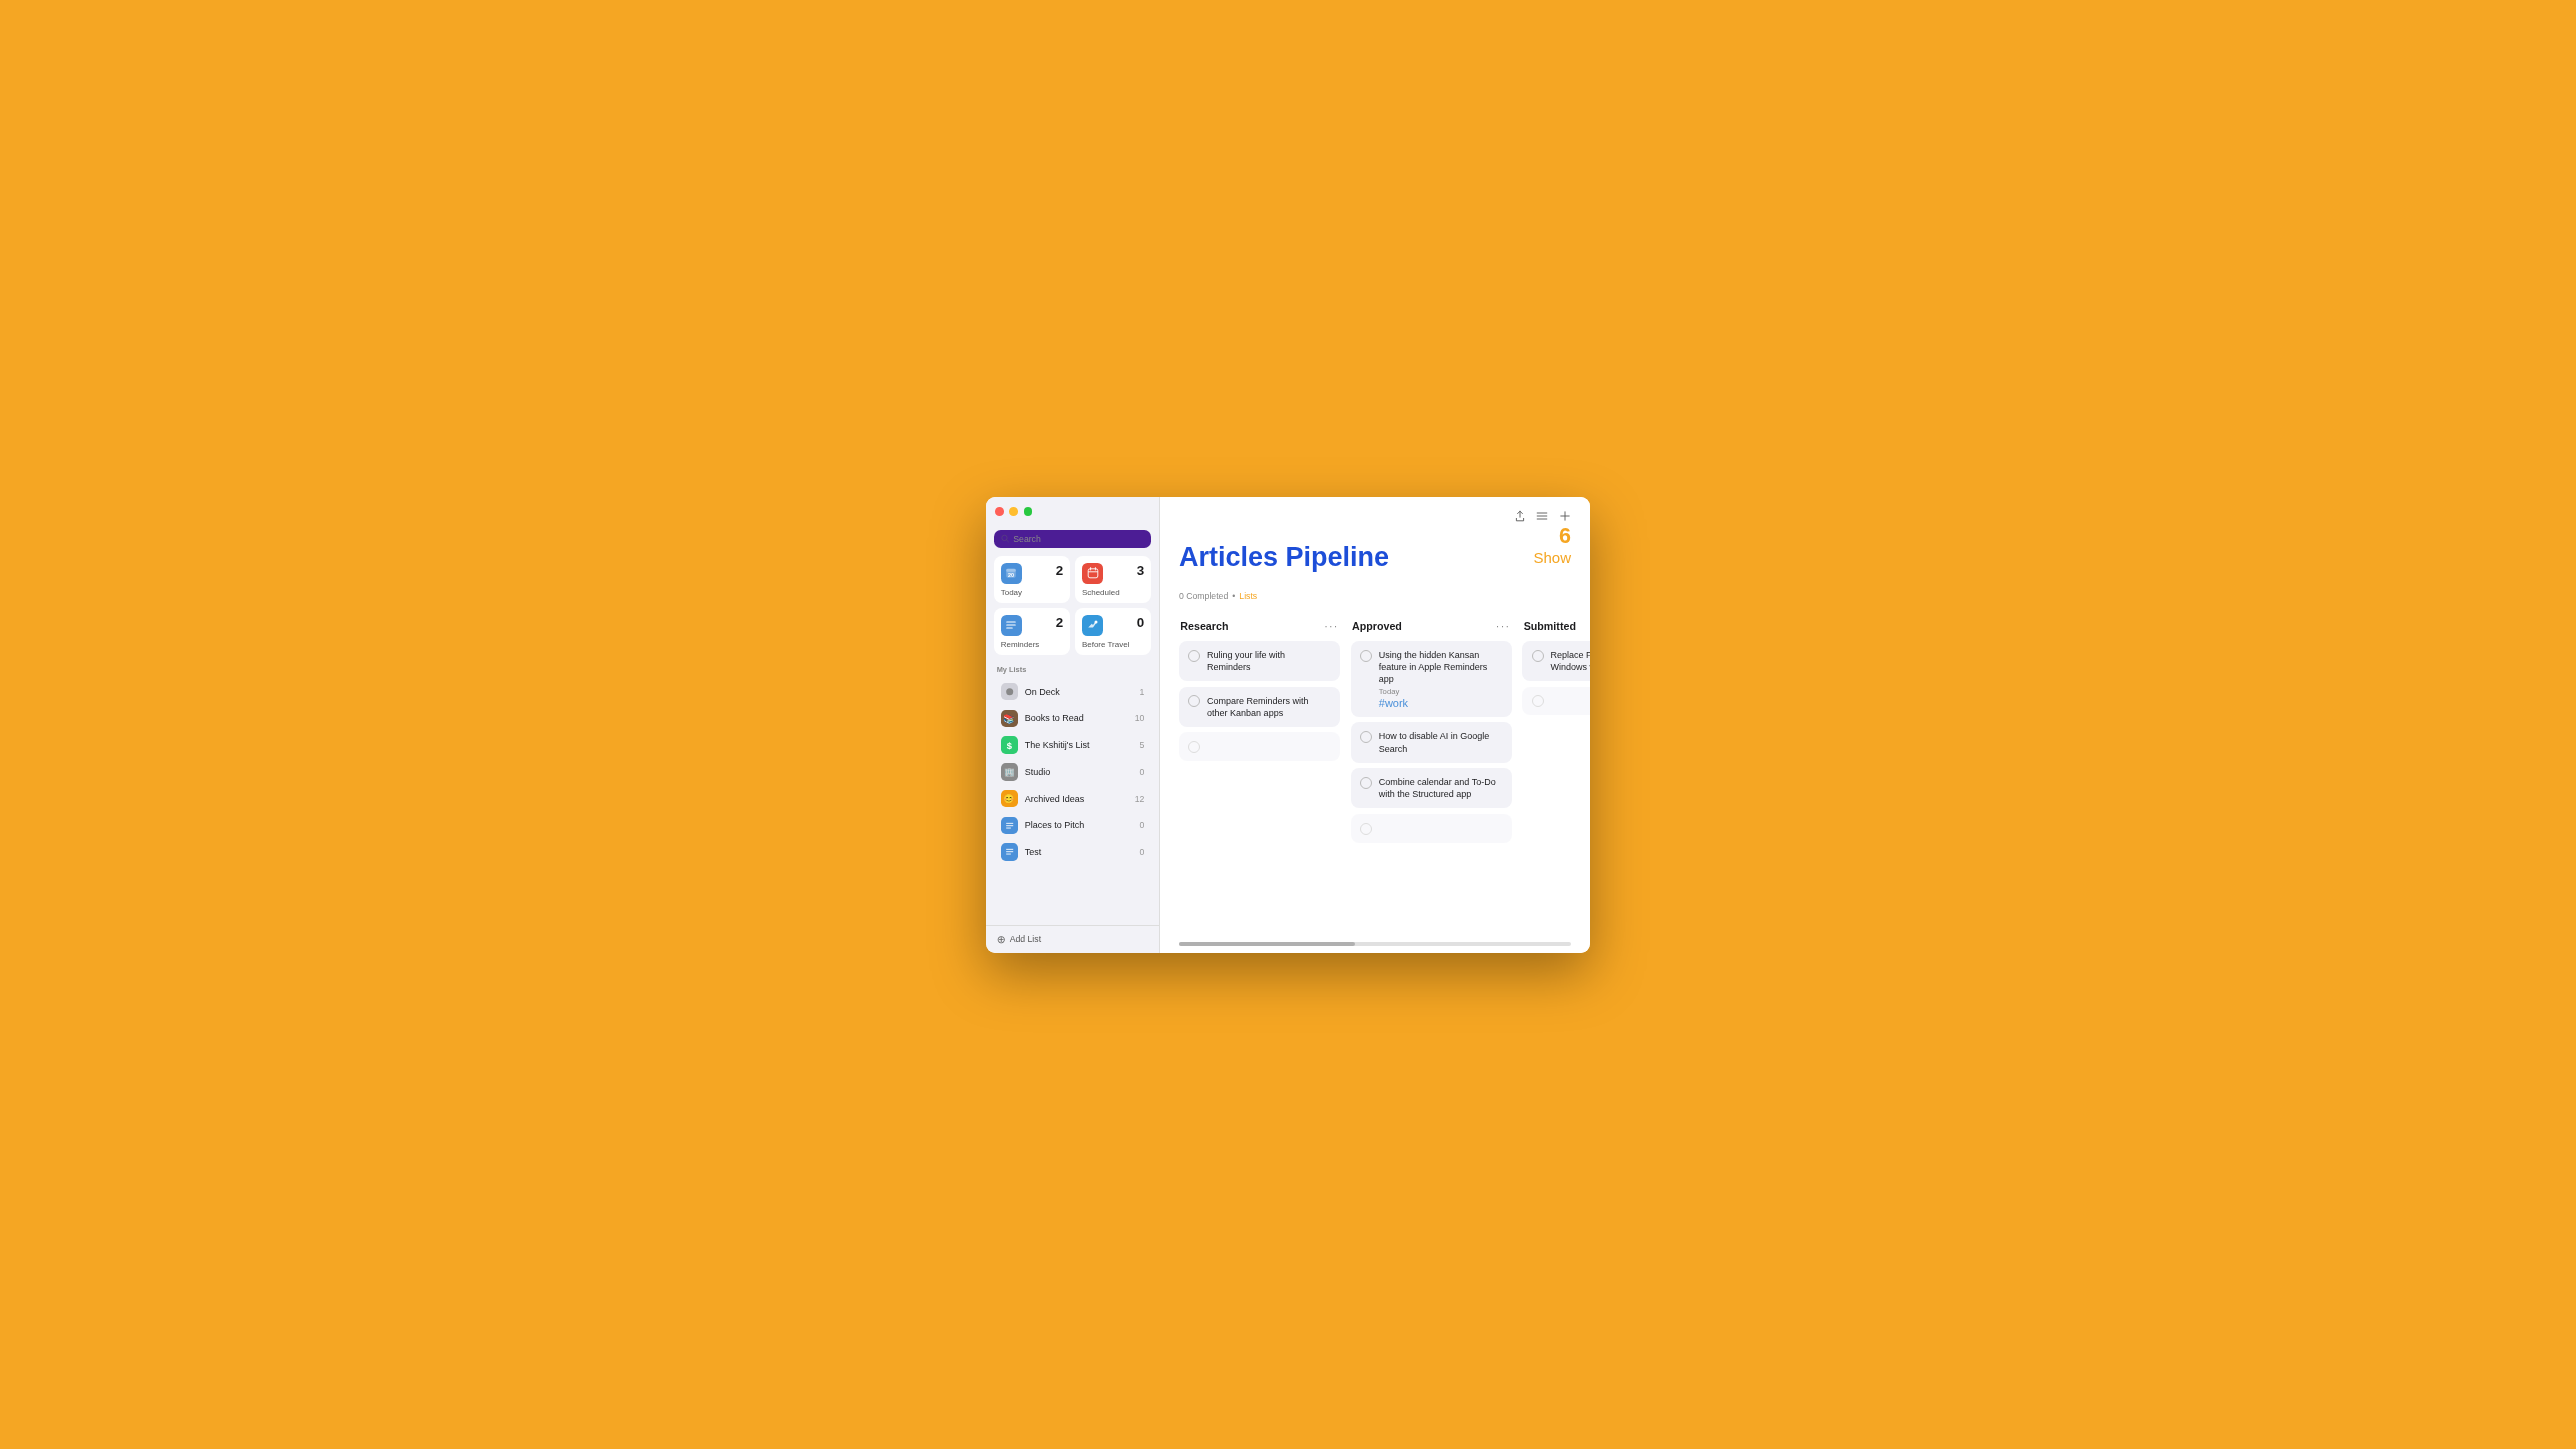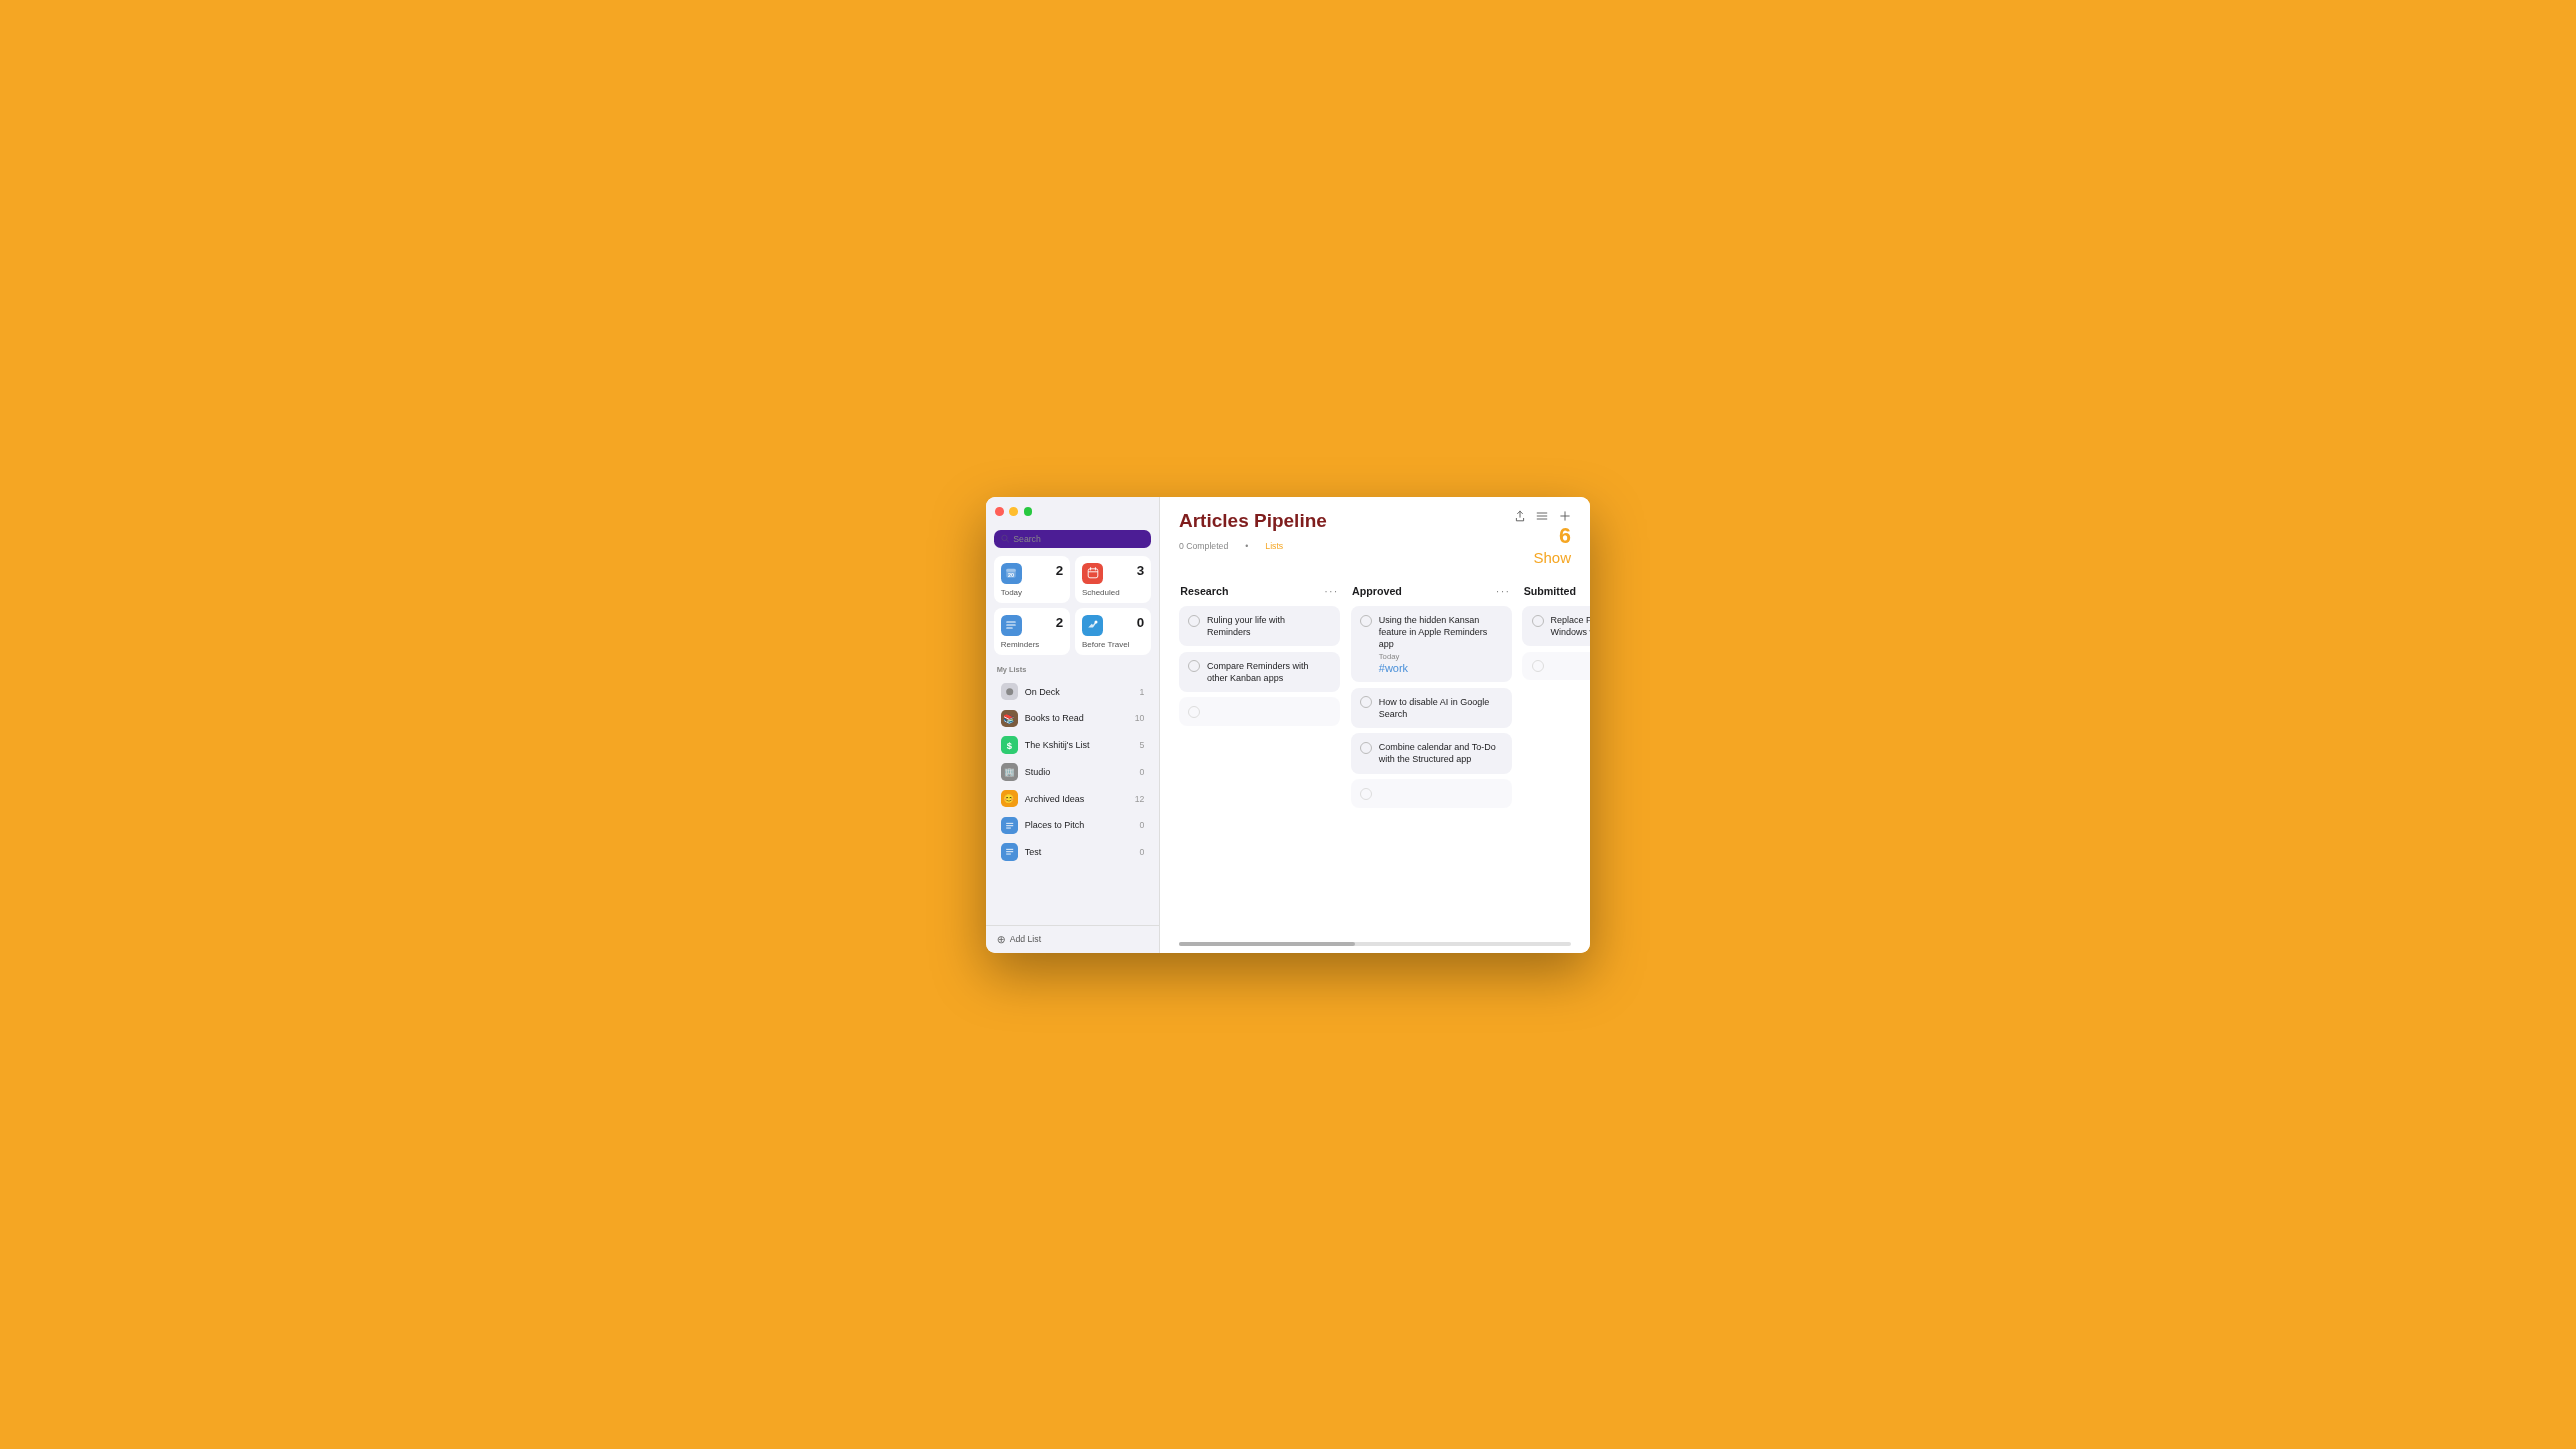--- a/index.html
+++ b/index.html
@@ -198,30 +198,31 @@
       padding: 13.4px 19px 8px;
       display: flex;
       align-items: flex-start;
       justify-content: space-between;
       border-bottom: none;
     }
 
     .header-left {}
 
     .main-title {
-      font-size: 19px;
+      font-size: 27px;
       font-weight: 700;
-      color: #7f1d1d;
+      color: #1d4ed8;
+      margin-top: 32px;
     }
 
     .subtitle-row {
       display: flex;
       align-items: flex-start;
-      gap: 17px;
-      margin-top: 9px;
+      gap: 4px;
+      margin-top: 18px;
       font-size: 8.7px;
       color: #888;
     }
 
     .clear-btn {
       color: #F5A623;
       font-size: 8.7px;
       cursor: pointer;
       background: none;
       border: none;

